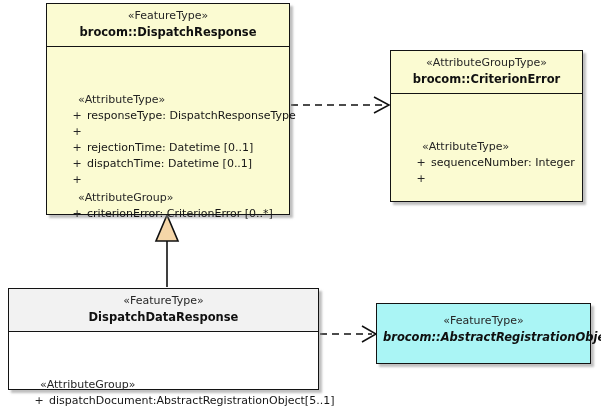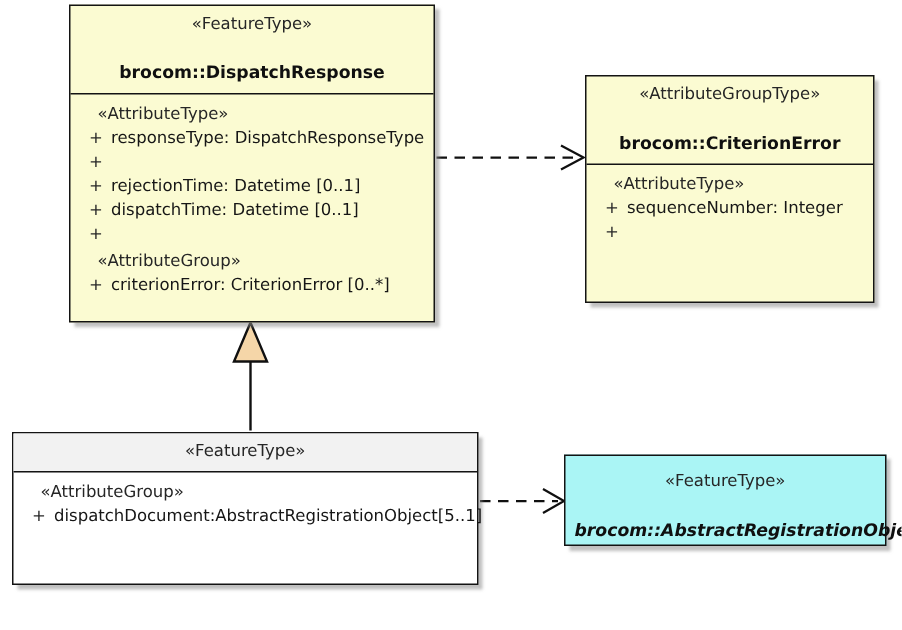--- a/index.html
+++ b/index.html
@@ -48,27 +48,28 @@
     color: #262626;
     line-height: 14px;
     white-space: nowrap;
   }
   .classname {
     font-size: 11.5px;
     font-weight: bold;
     color: #101010;
     line-height: 15px;
     white-space: nowrap;
-    margin-top: 18px;
+    margin-top: 2px;
   }
   .classname.abstract { font-style: italic; }
 
   .uml-compartment {
     box-sizing: border-box;
-    padding: 5px 3px 5px 7px;
+    padding: 5px 3px 5px 20px;
+    margin-top: 40px;
   }
 
   .group-label {
     font-size: 11px;
     color: #262626;
     line-height: 16px;
     padding-left: 11px;
     white-space: nowrap;
   }
 
@@ -175,20 +176,21 @@
       </div>
       <div class="attr-row">
         <span class="attr-vis">+</span>
       </div>
     </div>
   </div>
 
   <div class="uml-class white" style="left:8px; top:288px; width:311px; height:102px;">
     <div class="uml-header">
       <div class="stereotype">«FeatureType»</div>
+      <div class="classname">DispatchDataResponse</div>
     </div>
     <div class="uml-compartment">
       <div class="group-label">«AttributeGroup»</div>
       <div class="attr-row">
         <span class="attr-vis">+</span>
         <span class="attr-text">dispatchDocument:AbstractRegistrationObject[5..1]</span>
       </div>
     </div>
   </div>
 

